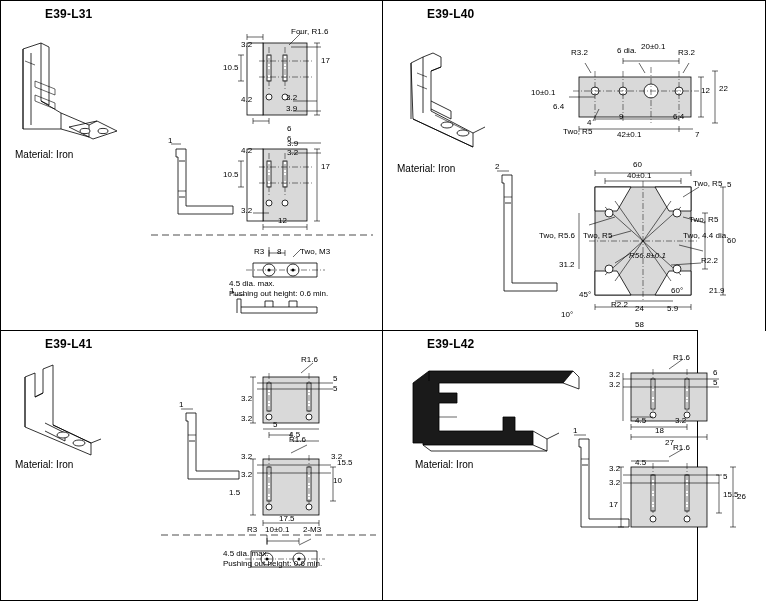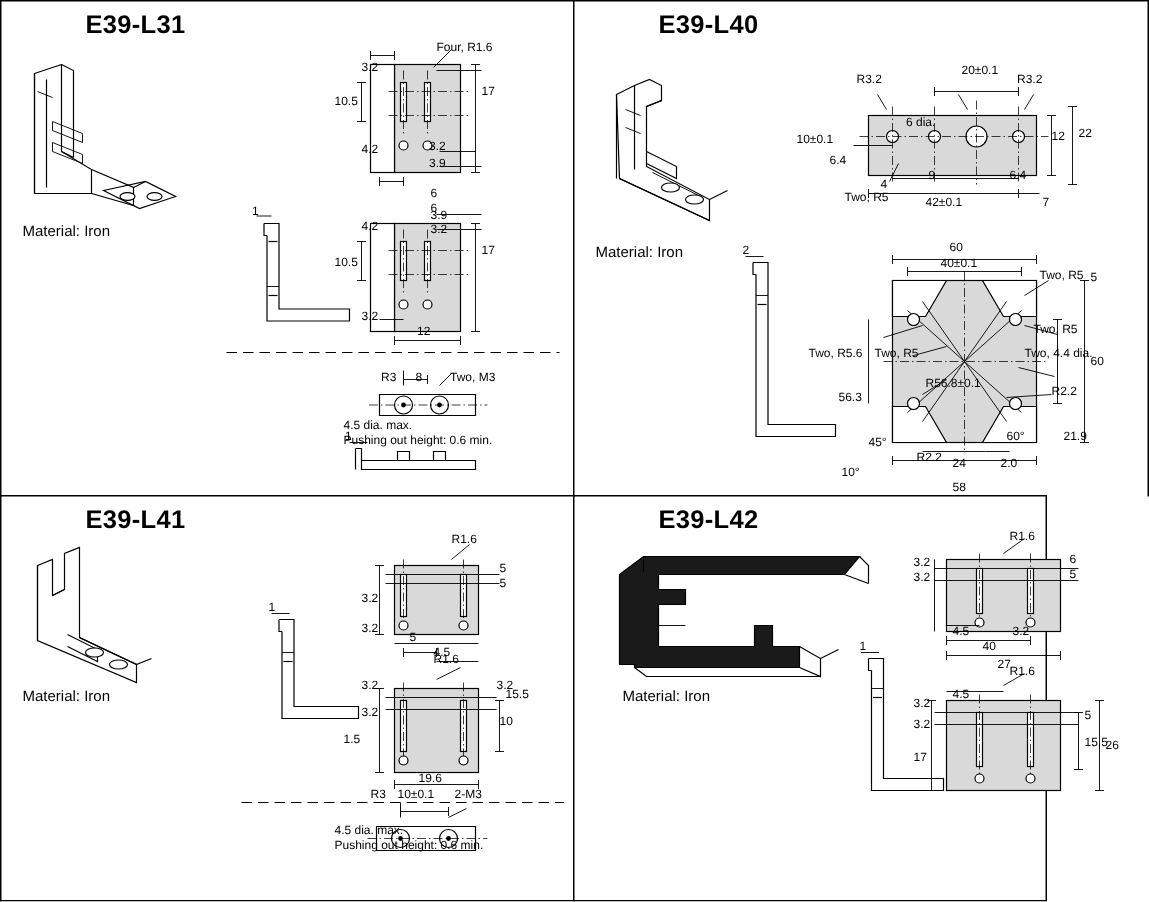--- a/index.html
+++ b/index.html
@@ -22,22 +22,22 @@
     position: absolute;
     border: 1px solid #000;
   }
   #q-tl { left: 0;   top: 0;   width: 383px; height: 331px; border-right: none; border-bottom: none;}
   #q-tr { left: 382px; top: 0; width: 384px; height: 331px; border-bottom: none;}
   #q-bl { left: 0;   top: 330px; width: 383px; height: 271px; border-right: none;}
   #q-br { left: 382px; top: 330px; width: 316px; height: 271px;}
 
   .part-title {
     position: absolute;
-    left: 24px; top: 6px;
-    font-size: 17px;
+    left: 12px; top: 6px;
+    font-size: 12px;
     font-weight: bold;
     letter-spacing: 0.2px;
     padding-left: 32px;
   }
   .material {
     position: absolute;
     font-size: 10px;
   }
   .dim {
     position: absolute;
@@ -278,54 +278,54 @@
         <path class="ln-thin" d="M300,216 L322,222"></path>
         <path class="ln-thin" d="M296,244 L320,250"></path>
         <path class="ln-thin" d="M288,264 L318,262"></path>
         <path class="ln-thin" d="M232,216 L206,224"></path>
         <path class="ln-thin" d="M248,230 L226,236"></path>
         <path class="ln-thin" d="M248,252 L232,262"></path>
       </g>
     </svg>
 
     <div class="dim" style="left:188px; top:48px;">R3.2</div>
-    <div class="dim" style="left:221px; top:46px;margin-top:31px;">6 dia.</div>
+    <div class="dim" style="left:234px; top:46px;">6 dia.</div>
     <div class="dim" style="left:258px; top:42px;">20±0.1</div>
     <div class="dim" style="left:295px; top:48px;">R3.2</div>
     <div class="dim" style="left:148px; top:88px;">10±0.1</div>
     <div class="dim" style="left:170px; top:102px;">6.4</div>
     <div class="dim" style="left:204px; top:118px;">4</div>
     <div class="dim" style="left:236px; top:112px;">9</div>
     <div class="dim" style="left:290px; top:112px;">6.4</div>
     <div class="dim" style="left:234px; top:130px;">42±0.1</div>
     <div class="dim" style="left:312px; top:130px;">7</div>
     <div class="dim" style="left:318px; top:86px;">12</div>
     <div class="dim" style="left:336px; top:84px;">22</div>
     <div class="dim" style="left:250px; top:160px;">60</div>
     <div class="dim" style="left:244px; top:171px;">40±0.1</div>
     <div class="dim" style="left:344px; top:180px;">5</div>
     <div class="dim" style="left:344px; top:236px;">60</div>
     <div class="dim" style="left:326px; top:274px;margin-top:12px;">21.9</div>
-    <div class="dim" style="left:176px; top:260px;">56.3</div>
+    <div class="dim" style="left:176px; top:260px;">31.2</div>
     <div class="dim" style="left:318px; top:256px;">R2.2</div>
     <div class="dim" style="left:228px; top:300px;">R2.2</div>
     <div class="dim" style="left:252px; top:304px;">24</div>
-    <div class="dim" style="left:284px; top:304px;">2.0</div>
+    <div class="dim" style="left:284px; top:304px;">5.9</div>
     <div class="dim" style="left:252px; top:320px;">58</div>
     <div class="dim" style="left:196px; top:290px;">45°</div>
     <div class="dim" style="left:288px; top:286px;">60°</div>
     <div class="dim" style="left:178px; top:310px;">10°</div>
     <div class="dim" style="left:112px; top:162px;">2</div>
     <div class="note" style="left:180px; top:126px;">Two, R5</div>
     <div class="note" style="left:310px; top:178px;">Two, R5</div>
     <div class="note" style="left:306px; top:214px;">Two, R5</div>
     <div class="note" style="left:156px; top:230px;">Two, R5.6</div>
     <div class="note" style="left:200px; top:230px;">Two, R5</div>
     <div class="note" style="left:300px; top:230px;">Two, 4.4 dia.</div>
-    <div class="note" style="left:234px; top:250px;">R56.8±0.1</div>
+    <div class="note" style="left:246px; top:250px;font-style:italic;">R56.8±0.1</div>
   </div>
 
   <div class="quad" id="q-bl">
     <div class="part-title">E39-L41</div>
     <div class="material" style="left:14px; top:128px;">Material: Iron</div>
 
     <svg width="383" height="271">
 
       <g>
         <path class="ln" d="M24,46 L34,42 L34,66 L42,62 L42,38 L52,34 L52,94 L90,112 L90,124 L24,96 Z"></path>
@@ -399,21 +399,21 @@
     <div class="dim" style="left:272px; top:90px;">5</div>
     <div class="dim" style="left:288px; top:100px;">4.5</div>
     <div class="dim" style="left:240px; top:122px;">3.2</div>
     <div class="dim" style="left:240px; top:140px;">3.2</div>
     <div class="dim" style="left:330px; top:122px;">3.2</div>
     <div class="dim" style="left:228px; top:158px;">1.5</div>
     <div class="dim" style="left:332px; top:44px;">5</div>
     <div class="dim" style="left:332px; top:54px;">5</div>
     <div class="dim" style="left:332px; top:146px;">10</div>
     <div class="dim" style="left:336px; top:128px;">15.5</div>
-    <div class="dim" style="left:278px; top:184px;">19.6</div>
+    <div class="dim" style="left:278px; top:184px;">17.5</div>
     <div class="dim" style="left:178px; top:70px;">1</div>
     <div class="note" style="left:300px; top:24px;">R1.6</div>
     <div class="note" style="left:288px; top:104px;">R1.6</div>
     <div class="note" style="left:246px; top:194px;">R3</div>
     <div class="note" style="left:264px; top:194px;">10±0.1</div>
     <div class="note" style="left:302px; top:194px;">2-M3</div>
     <div class="note" style="left:222px; top:218px;">4.5 dia. max.</div>
     <div class="note" style="left:222px; top:228px;">Pushing out height: 0.6 min.</div>
 
   </div>
@@ -475,21 +475,21 @@
         <path class="ln-thin" d="M350,136 L350,196 M347,136 L353,136 M347,196 L353,196"></path>
         <path class="ln-thin" d="M248,130 L286,130"></path>
         <path class="ln-thin" d="M286,126 L300,118"></path>
       </g>
     </svg>
 
     <div class="dim" style="left:226px; top:40px;">3.2</div>
     <div class="dim" style="left:226px; top:50px;">3.2</div>
     <div class="dim" style="left:252px; top:86px;">4.5</div>
     <div class="dim" style="left:292px; top:86px;">3.2</div>
-    <div class="dim" style="left:272px; top:96px;">40</div>
+    <div class="dim" style="left:272px; top:96px;">18</div>
     <div class="dim" style="left:282px; top:108px;">27</div>
     <div class="dim" style="left:330px; top:38px;">6</div>
     <div class="dim" style="left:330px; top:48px;">5</div>
     <div class="dim" style="left:226px; top:134px;">3.2</div>
     <div class="dim" style="left:226px; top:148px;">3.2</div>
     <div class="dim" style="left:252px; top:128px;">4.5</div>
     <div class="dim" style="left:226px; top:170px;">17</div>
     <div class="dim" style="left:340px; top:160px;">15.5</div>
     <div class="dim" style="left:340px; top:142px;">5</div>
     <div class="dim" style="left:354px; top:162px;">26</div>

